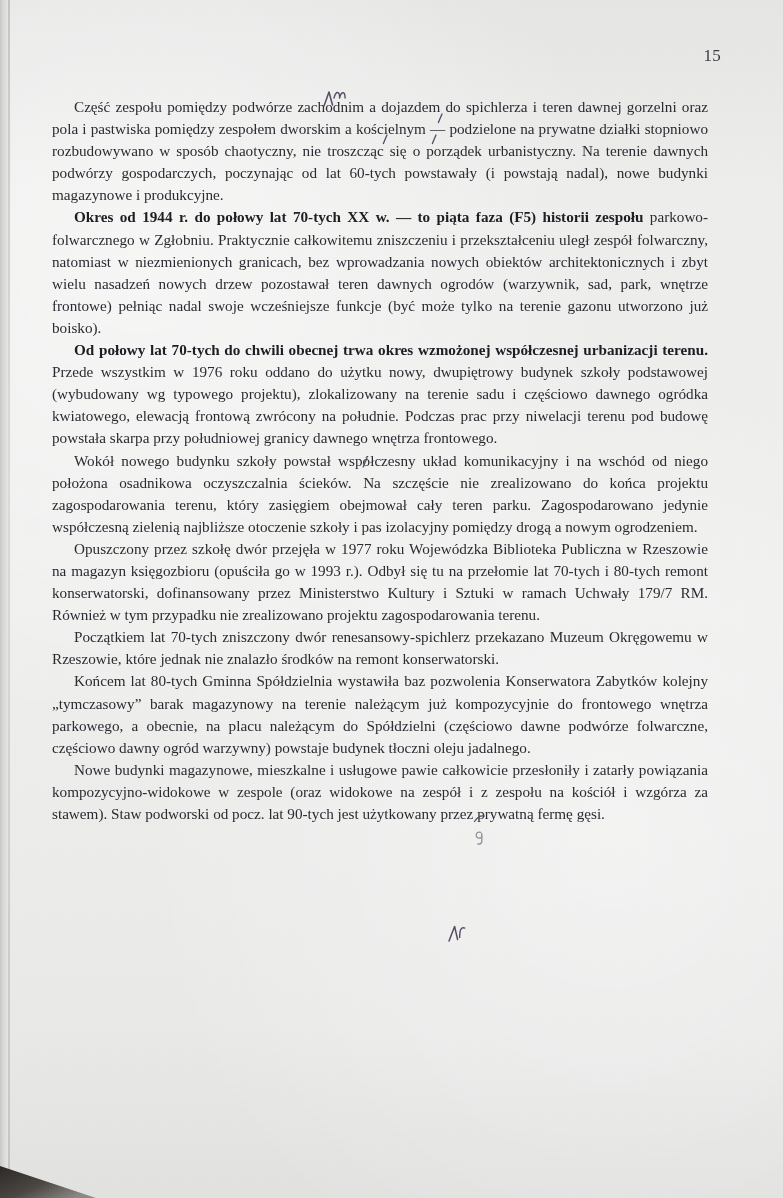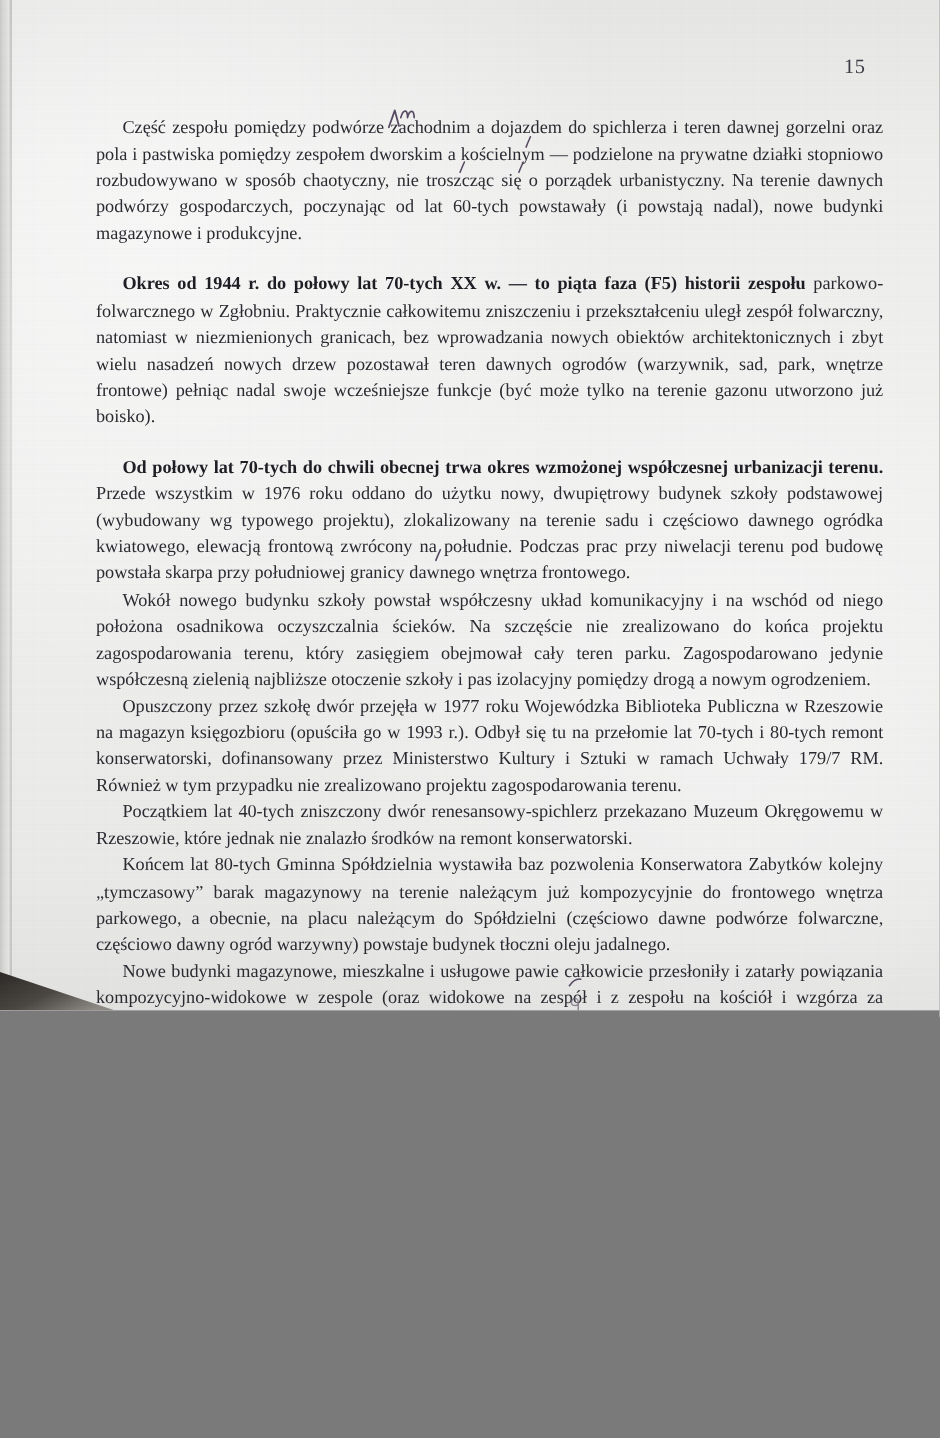--- a/index.html
+++ b/index.html
@@ -5,21 +5,21 @@
 <style>
   html, body {
     margin: 0;
     padding: 0;
     background: #7a7a7a;
   }
 
   .page {
     position: relative;
     width: 783px;
-    height: 842px;
+    height: 1198px;
     margin: 0 auto;
     overflow: hidden;
     background: #ececeb;
     background-image:
       radial-gradient(circle at 18% 22%, rgba(255,255,255,0.55) 0%, rgba(255,255,255,0) 42%),
       radial-gradient(circle at 78% 70%, rgba(255,255,255,0.40) 0%, rgba(255,255,255,0) 46%),
       linear-gradient(180deg, #e6e6e5 0%, #eeeeed 16%, #f0f0ef 50%, #eaeae9 86%, #e2e2e1 100%);
     font-family: "Liberation Serif", "DejaVu Serif", serif;
     color: #24232a;
     -webkit-font-smoothing: antialiased;
@@ -71,37 +71,37 @@
     position: absolute;
     top: 46px;
     right: 62px;
     font-size: 17px;
     letter-spacing: .3px;
     color: #3a3942;
   }
 
   .text-block {
     position: absolute;
-    left: 80px;
+    left: 52px;
     top: 96px;
     width: 656px;
   }
 
   p {
     margin: 0;
     font-size: 15.2px;
     line-height: 22.1px;
     text-align: justify;
     text-justify: inter-word;
     text-indent: 22px;
     hyphens: manual;
     color: #2a2930;
   }
 
-  p.gap { margin-top: 20px; }
+  p.gap { }
   p.tight { text-indent: 22px; }
 
   b { font-weight: 700; color: #1d1c23; }
 
   
   .anno {
     position: absolute;
     pointer-events: none;
     color: #4d4356;
     font-family: "DejaVu Serif", serif;
@@ -129,21 +129,21 @@
 
     <p class="gap"><b>Okres od 1944 r. do połowy lat 70-tych XX w. — to piąta faza (F5) historii zespołu</b><span> parkowo-folwarcznego w Zgłobniu. Praktycznie całkowitemu zniszczeniu i przekształceniu uległ zespół folwarczny, natomiast w niezmienionych granicach, bez wprowadzania nowych obiektów architektonicznych i zbyt wielu nasadzeń nowych drzew pozostawał teren dawnych ogrodów (warzywnik, sad, park, wnętrze frontowe) pełniąc nadal swoje wcześniejsze funkcje (być może tylko na terenie gazonu utworzono już boisko).</span></p>
 
     <p class="gap"><b>Od połowy lat 70-tych do chwili obecnej trwa okres wzmożonej współczesnej urbanizacji terenu.</b><span> Przede wszystkim w 1976 roku oddano do użytku nowy, dwupiętrowy budynek szkoły podstawowej (wybudowany wg typowego projektu), zlokalizowany na terenie sadu i częściowo dawnego ogródka kwiatowego, elewacją frontową zwrócony na południe. Podczas prac przy niwelacji terenu pod budowę powstała skarpa przy południowej granicy dawnego wnętrza frontowego.</span></p>
 
 
     <p class="tight"><span>Wokół nowego budynku szkoły powstał współczesny układ komunikacyjny i na wschód od niego położona osadnikowa oczyszczalnia ścieków. Na szczęście nie zrealizowano do końca projektu zagospodarowania terenu, który zasięgiem obejmował cały teren parku. Zagospodarowano jedynie współczesną zielenią najbliższe otoczenie szkoły i pas izolacyjny pomiędzy drogą a nowym ogrodzeniem.</span></p>
 
     <p class="tight"><span>Opuszczony przez szkołę dwór przejęła w 1977 roku Wojewódzka Biblioteka Publiczna w Rzeszowie na magazyn księgozbioru (opuściła go w 1993 r.). Odbył się tu na przełomie lat 70-tych i 80-tych remont konserwatorski, dofinansowany przez Ministerstwo Kultury i Sztuki w ramach Uchwały 179/7 RM. Również w tym przypadku nie zrealizowano projektu zagospodarowania terenu.</span></p>
 
-    <p class="tight"><span>Początkiem lat 40-tych zniszczony dwór renesansowy-spichlerz przekazano Muzeum Okręgowemu w Rzeszowie, które jednak nie znalazło środków na remont konserwatorski.</span></p>
+    <p class="tight"><span>Początkiem lat 70-tych zniszczony dwór renesansowy-spichlerz przekazano Muzeum Okręgowemu w Rzeszowie, które jednak nie znalazło środków na remont konserwatorski.</span></p>
 
 
     <p class="tight"><span>Końcem lat 80-tych Gminna Spółdzielnia wystawiła baz pozwolenia Konserwatora Zabytków kolejny „tymczasowy” barak magazynowy na terenie należącym już kompozycyjnie do frontowego wnętrza parkowego, a obecnie, na placu należącym do Spółdzielni (częściowo dawne podwórze folwarczne, częściowo dawny ogród warzywny) powstaje budynek tłoczni oleju jadalnego.</span></p>
 
     <p class="tight"><span>Nowe budynki magazynowe, mieszkalne i usługowe pawie całkowicie przesłoniły i zatarły powiązania kompozycyjno-widokowe w zespole (oraz widokowe na zespół i z zespołu na kościół i wzgórza za stawem). Staw podworski od pocz. lat 90-tych jest użytkowany przez prywatną fermę gęsi.</span></p>
 
   </div>
 
   <div class="anno" style="left:318px; top:86px;">
     <svg width="42" height="30" viewBox="0 0 42 30" aria-hidden="true">

